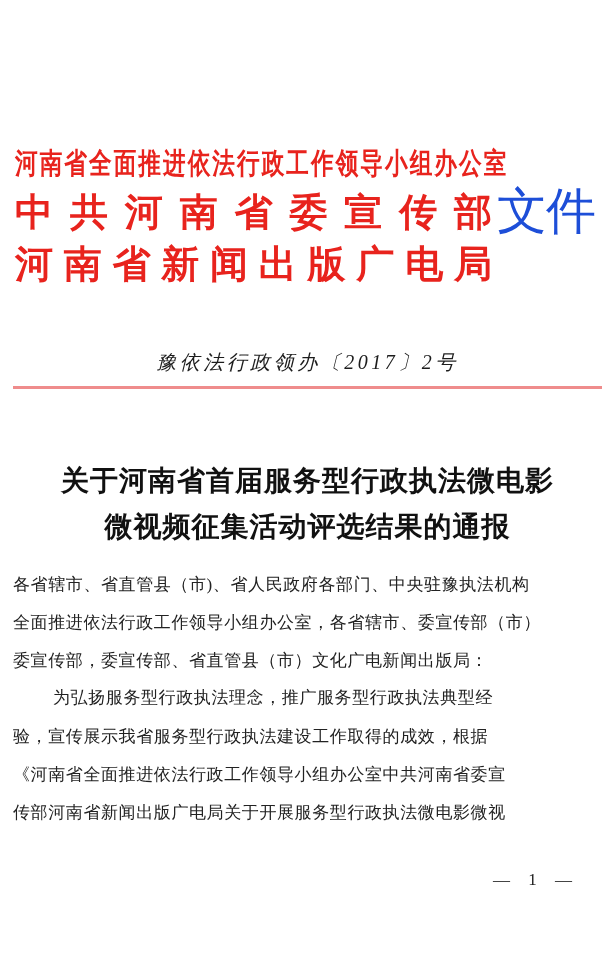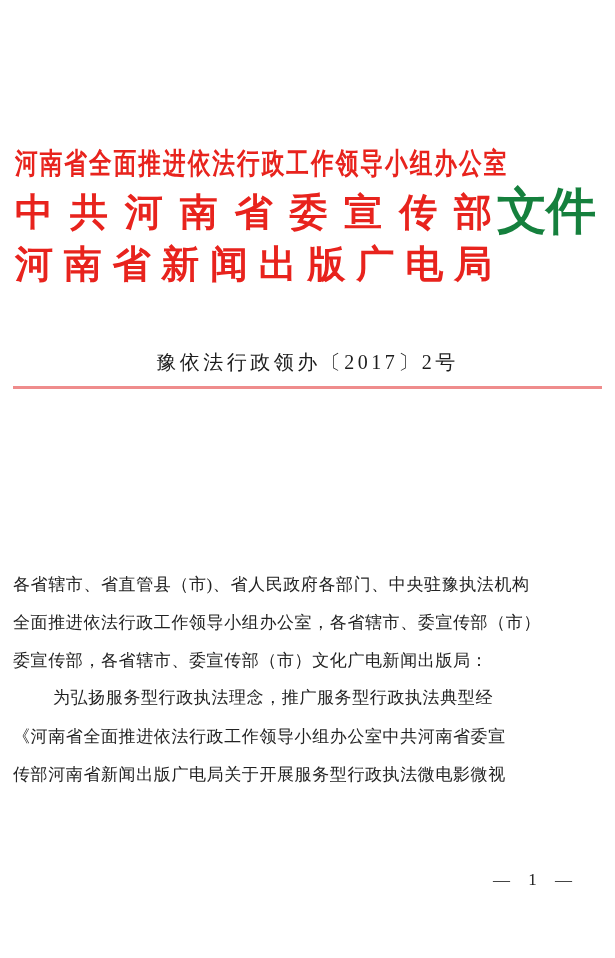--- a/index.html
+++ b/index.html
@@ -40,37 +40,38 @@
     width: 477px;
     font-size: 38px;
     font-weight: bold;
     color: #e8231d;
     line-height: 42px;
   }
   .lh-docword {
     position: absolute;
     left: 497px; top: 183px;
     font-size: 50px;
-    font-weight: bold;
-    color: #15803d;
+    font-weight: normal;
+    color: #1d4ed8;
     line-height: 56px;
     letter-spacing: -1px;
     white-space: nowrap;
   }
   .flex-chars { display: flex; justify-content: space-between; }
   .flex-chars span { display: block; }
   
   .doc-number {
     position: absolute;
     left: 0; right: 0; top: 349px;
     text-align: center;
     font-size: 20px;
     color: #1c1c1c;
     letter-spacing: 3.5px;
     white-space: nowrap;
+    font-style: italic;
   }
   
   .red-rule {
     position: absolute;
     left: 13px; top: 386px;
     width: 589px;
     height: 3px;
     background: #ef8c8c;
   }
   
@@ -161,25 +162,30 @@
       <span>电</span>
       <span>局</span>
     </div>
 
   <div class="lh-docword">文件</div>
 
   <div class="doc-number">豫依法行政领办〔2017〕2号</div>
 
   <div class="red-rule"></div>
 
+  <div class="doc-title">
+    <div>关于河南省首届服务型行政执法微电影</div>
+    <div>微视频征集活动评选结果的通报</div>
+  </div>
 
   <div class="body-text">
     <div class="body-line">各省辖市、省直管县（市)、省人民政府各部门、中央驻豫执法机构</div>
     <div class="body-line">全面推进依法行政工作领导小组办公室，各省辖市、委宣传部（市）</div>
-    <div class="body-line">委宣传部，各省辖市、委宣传部（市）文化广电新闻出版局：</div>
+    <div class="body-line">委宣传部，委宣传部、省直管县（市）文化广电新闻出版局：</div>
     <div class="body-line indent">为弘扬服务型行政执法理念，推广服务型行政执法典型经</div>
+    <div class="body-line">验，宣传展示我省服务型行政执法建设工作取得的成效，根据</div>
     <div class="body-line">《河南省全面推进依法行政工作领导小组办公室中共河南省委宣</div>
     <div class="body-line">传部河南省新闻出版广电局关于开展服务型行政执法微电影微视</div>
   </div>
 
   <div class="page-number">— 1 —</div>
 
 </div>
 
 </body></html>

